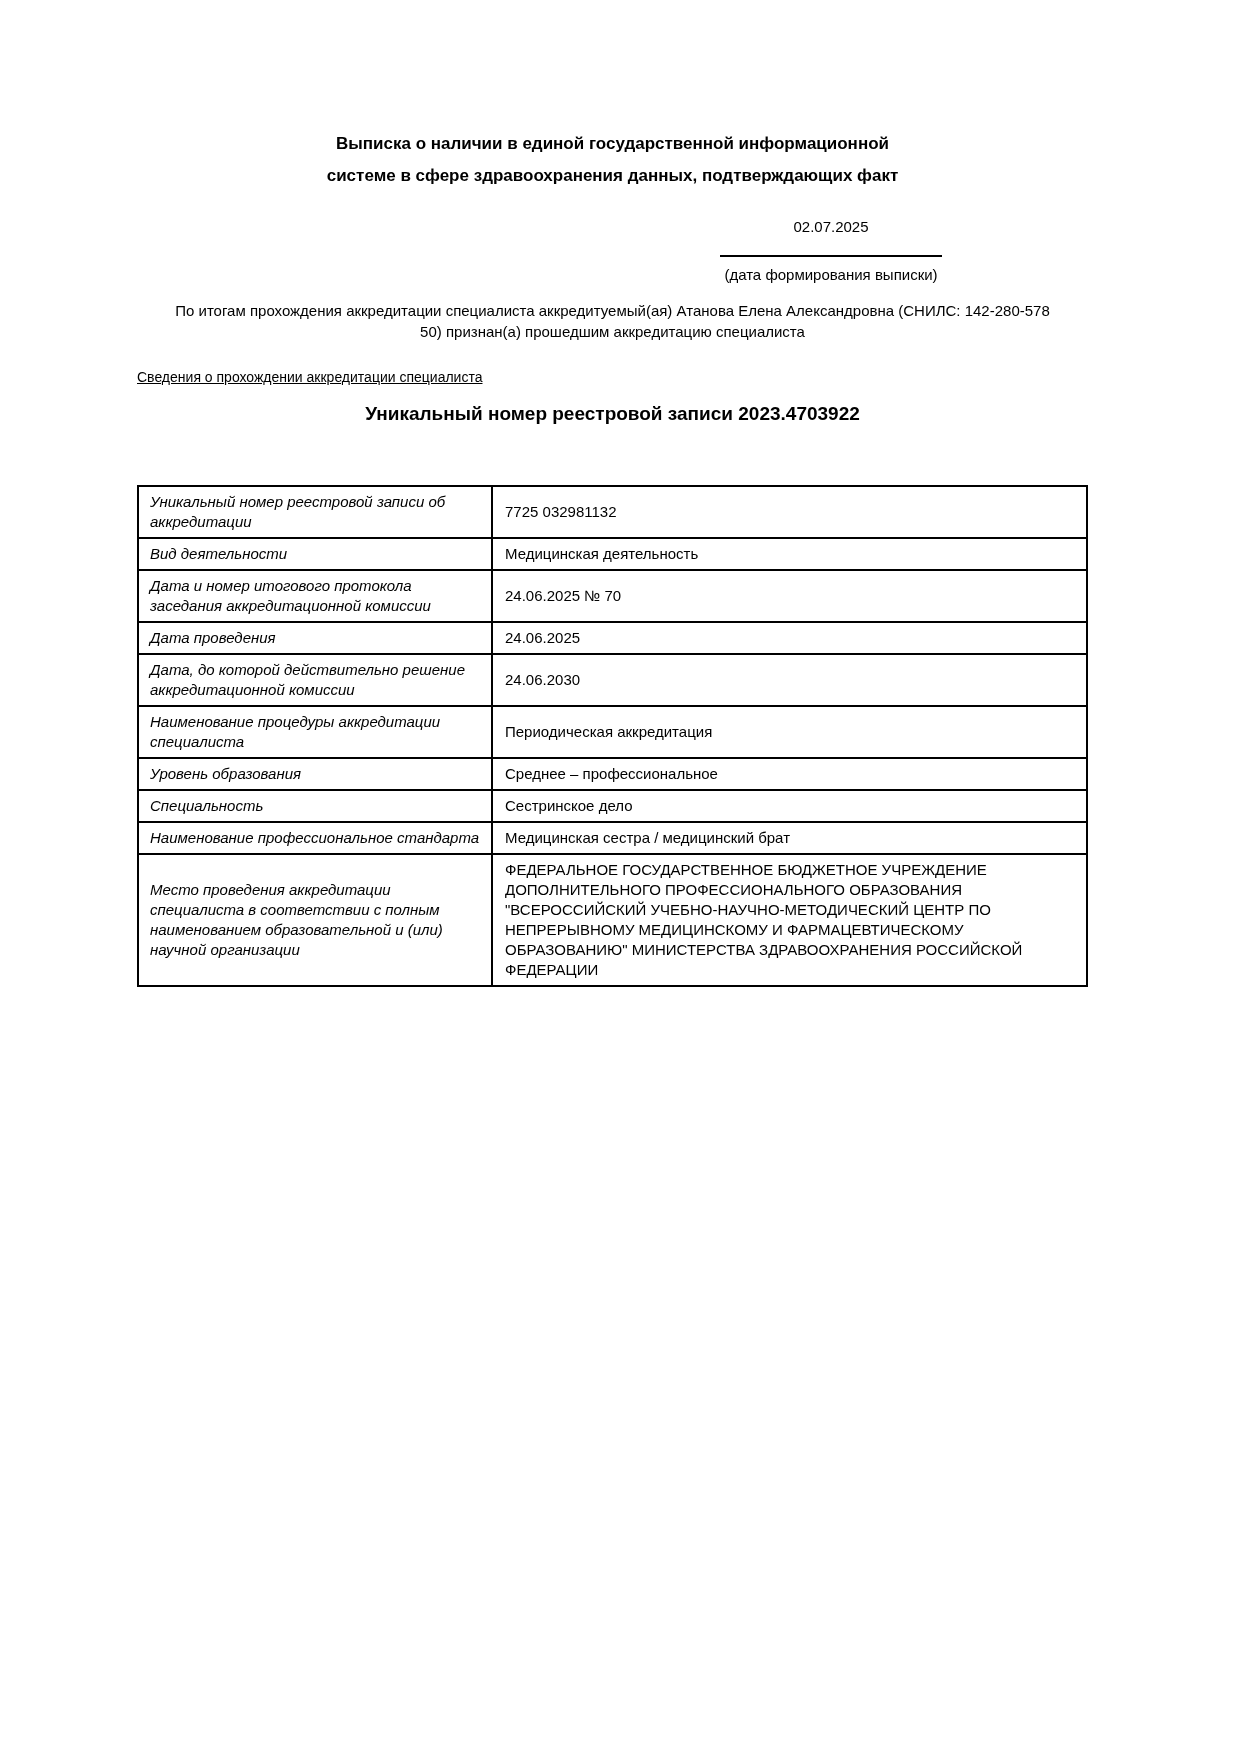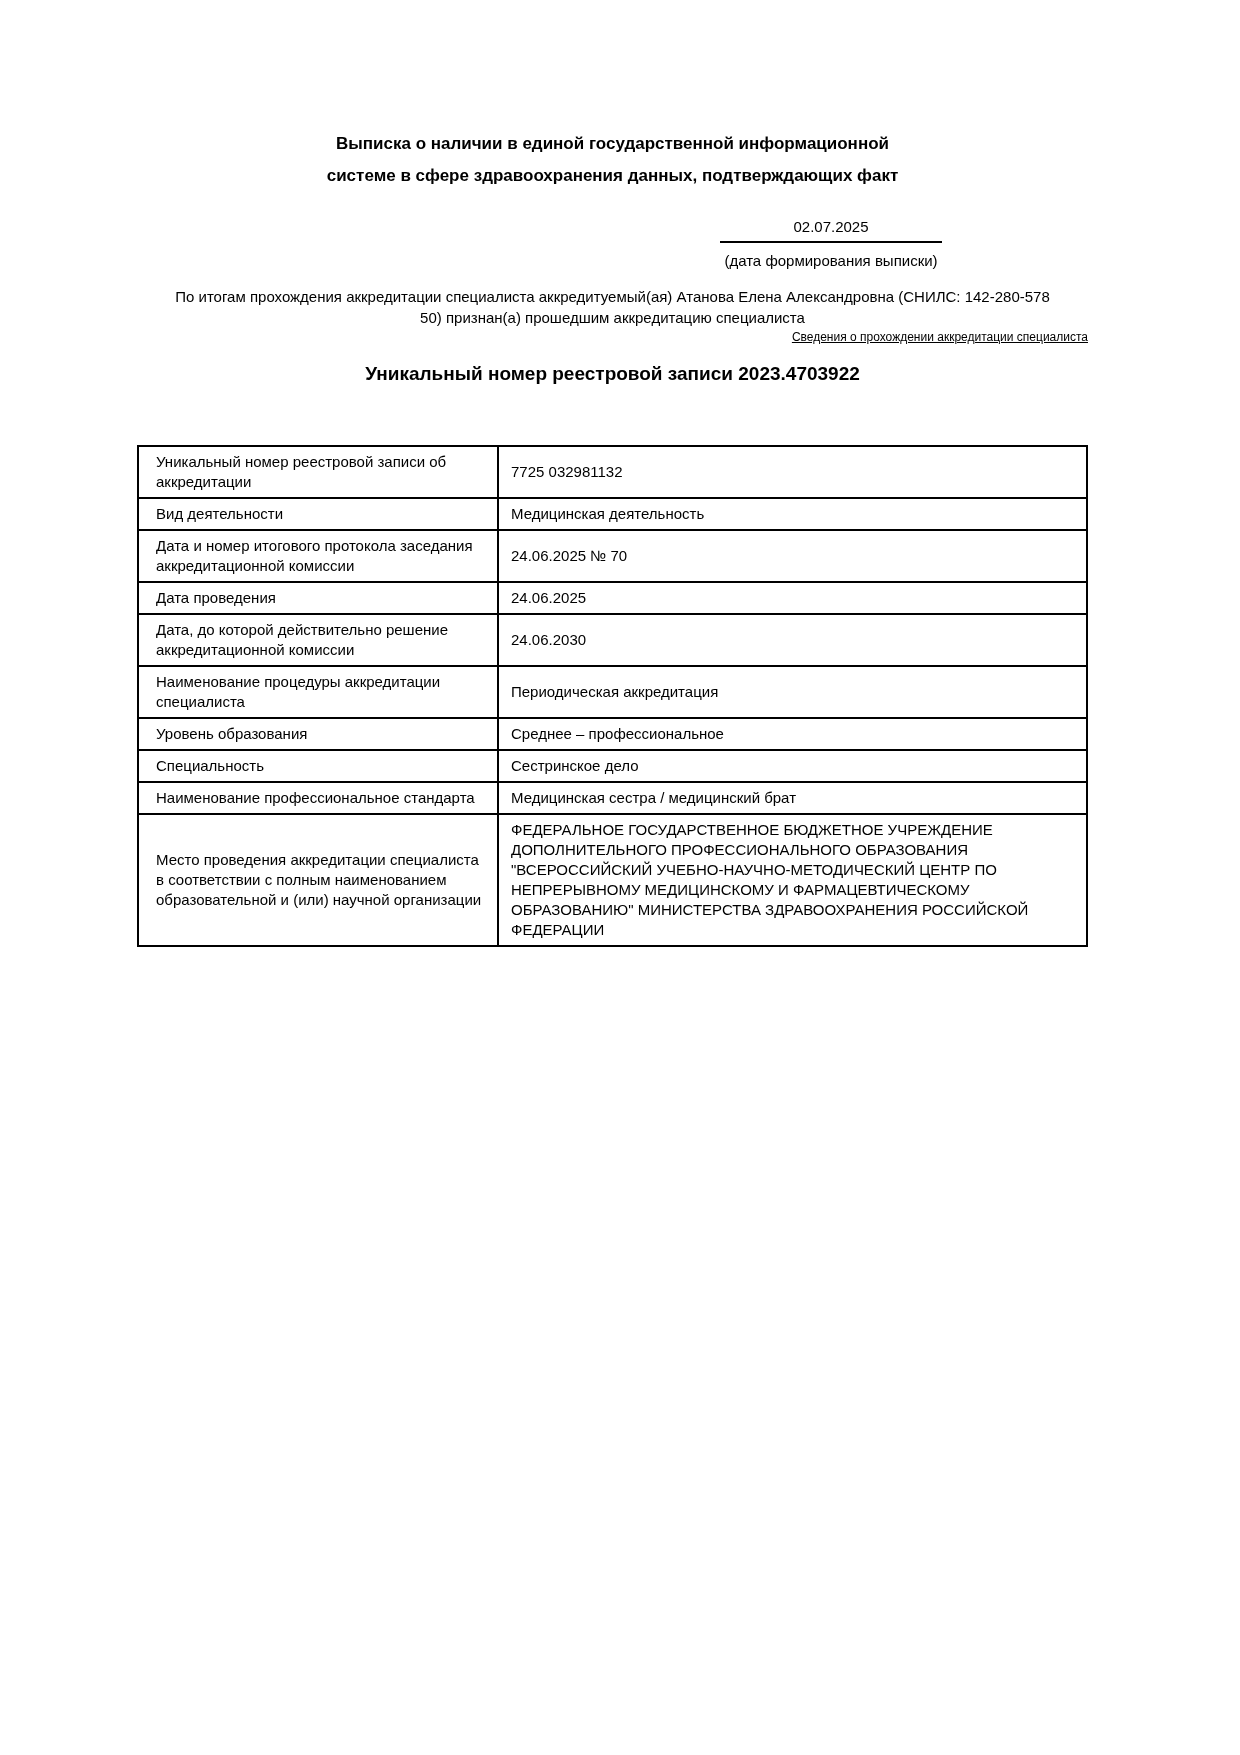--- a/index.html
+++ b/index.html
@@ -32,36 +32,37 @@
     margin-top: 26px;
   }
   .date-block {
     width: 222px;
     margin-right: 146px;
     text-align: center;
     font-size: 15px;
   }
   .date-value {
     line-height: 18px;
-    padding-bottom: 5px;
+    padding-bottom: 19px;
     border-bottom: 2px solid #000000;
   }
   .date-caption {
     line-height: 19px;
     padding-top: 8px;
   }
   .intro-paragraph {
     margin-top: 16px;
     text-align: center;
     font-size: 15px;
     line-height: 21px;
   }
   .section-heading {
-    text-align: right;
-    font-size: 12px;
+    margin-top: 26px;
+    text-align: left;
+    font-size: 14px;
     line-height: 19px;
     text-decoration: underline;
   }
   .record-heading {
     margin-top: 16px;
     text-align: center;
     font-size: 19px;
     line-height: 22px;
     font-weight: bold;
   }
@@ -73,21 +74,22 @@
     font-size: 15px;
     line-height: 20px;
   }
   table.acc-table td {
     border: 2px solid #000000;
     vertical-align: middle;
     word-wrap: break-word;
   }
   td.col-label {
     width: 333px;
-    padding: 5px 8px 5px 17px;
+    padding: 5px 8px 5px 11px;
+    font-style: italic;
   }
   td.col-value {
     padding: 5px 26px 5px 12px;
   }
 </style>
 </head>
 <body>
 
 <div class="doc-content">
 

